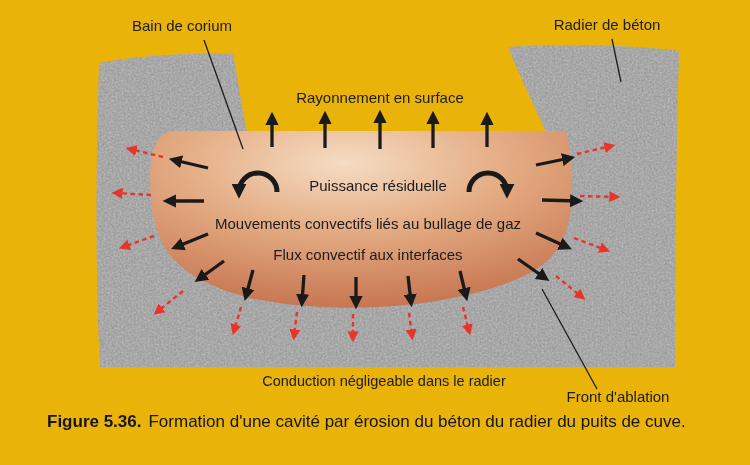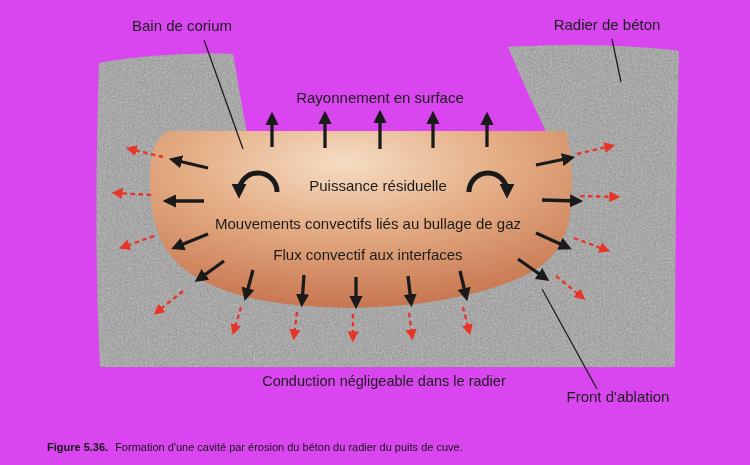--- a/index.html
+++ b/index.html
@@ -1,23 +1,23 @@
 <!DOCTYPE html>
 <html><head>
 <meta charset="utf-8">
 <style>
   html,body{margin:0;padding:0;background:#ffffff;}
-  .page{position:relative;width:750px;height:465px;background:#d946ef;overflow:hidden;
+  .page{position:relative;width:750px;height:465px;background:#eab308;overflow:hidden;
         font-family:"Liberation Sans",sans-serif;}
   .diagram-svg{position:absolute;left:0;top:0;}
   svg text{font-family:"Liberation Sans",sans-serif;fill:#1c1c1c;}
   .lbl{font-size:15px;}
   .inner{font-size:15px;}
   .conduction{font-size:14.5px;}
-  .caption{position:absolute;left:47px;top:441px;font-size:11px;color:#151515;white-space:nowrap;}
+  .caption{position:absolute;left:47px;top:412px;font-size:17px;color:#151515;white-space:nowrap;}
   .caption .figno{font-weight:bold;margin-right:7px;}
 </style>
 </head>
 <body>
 
 <div class="page">
 
   <svg class="diagram-svg" width="750" height="420" viewBox="0 0 750 420">
 
     <defs>

